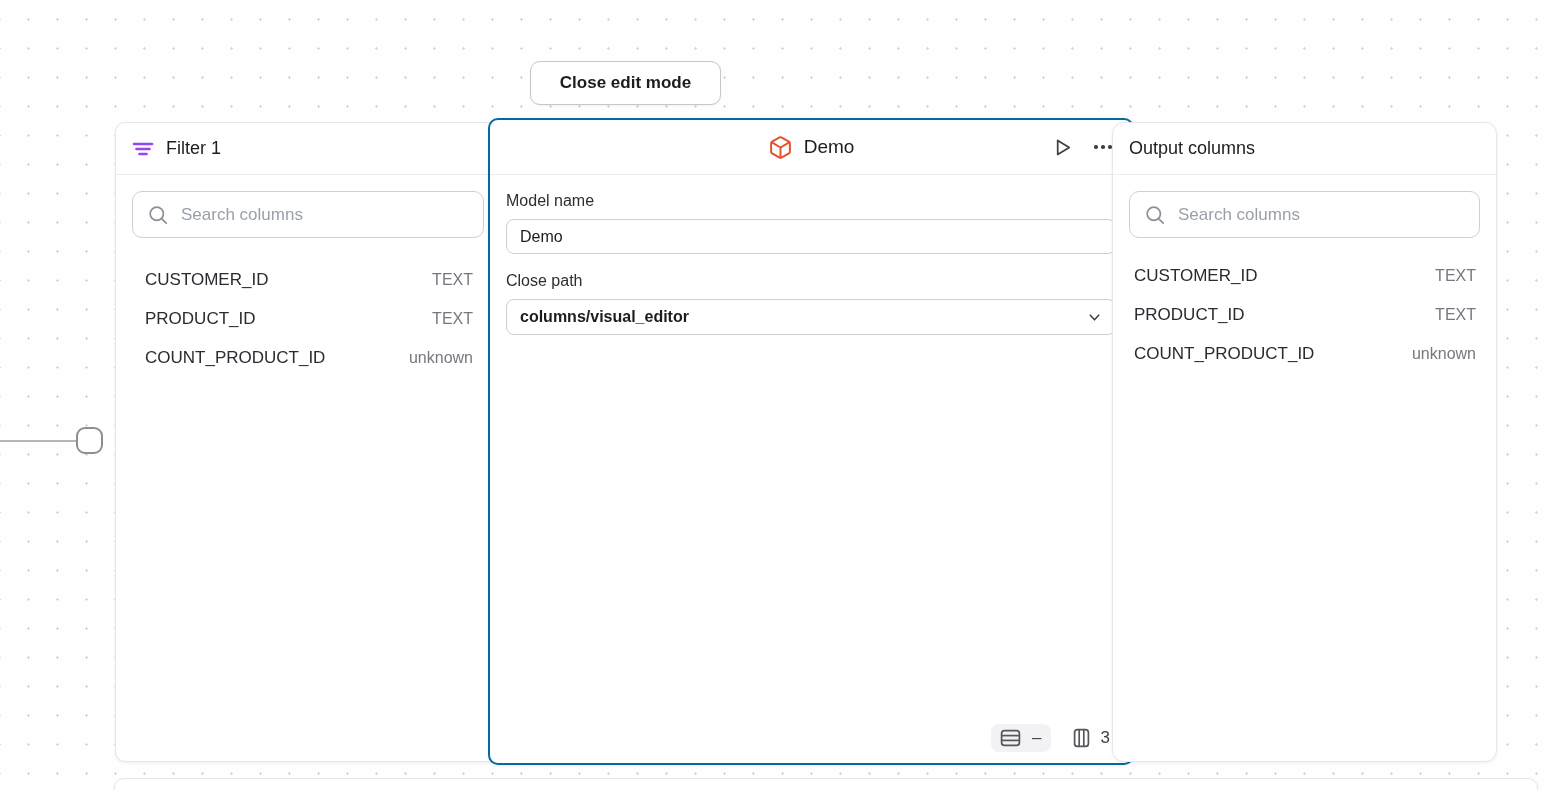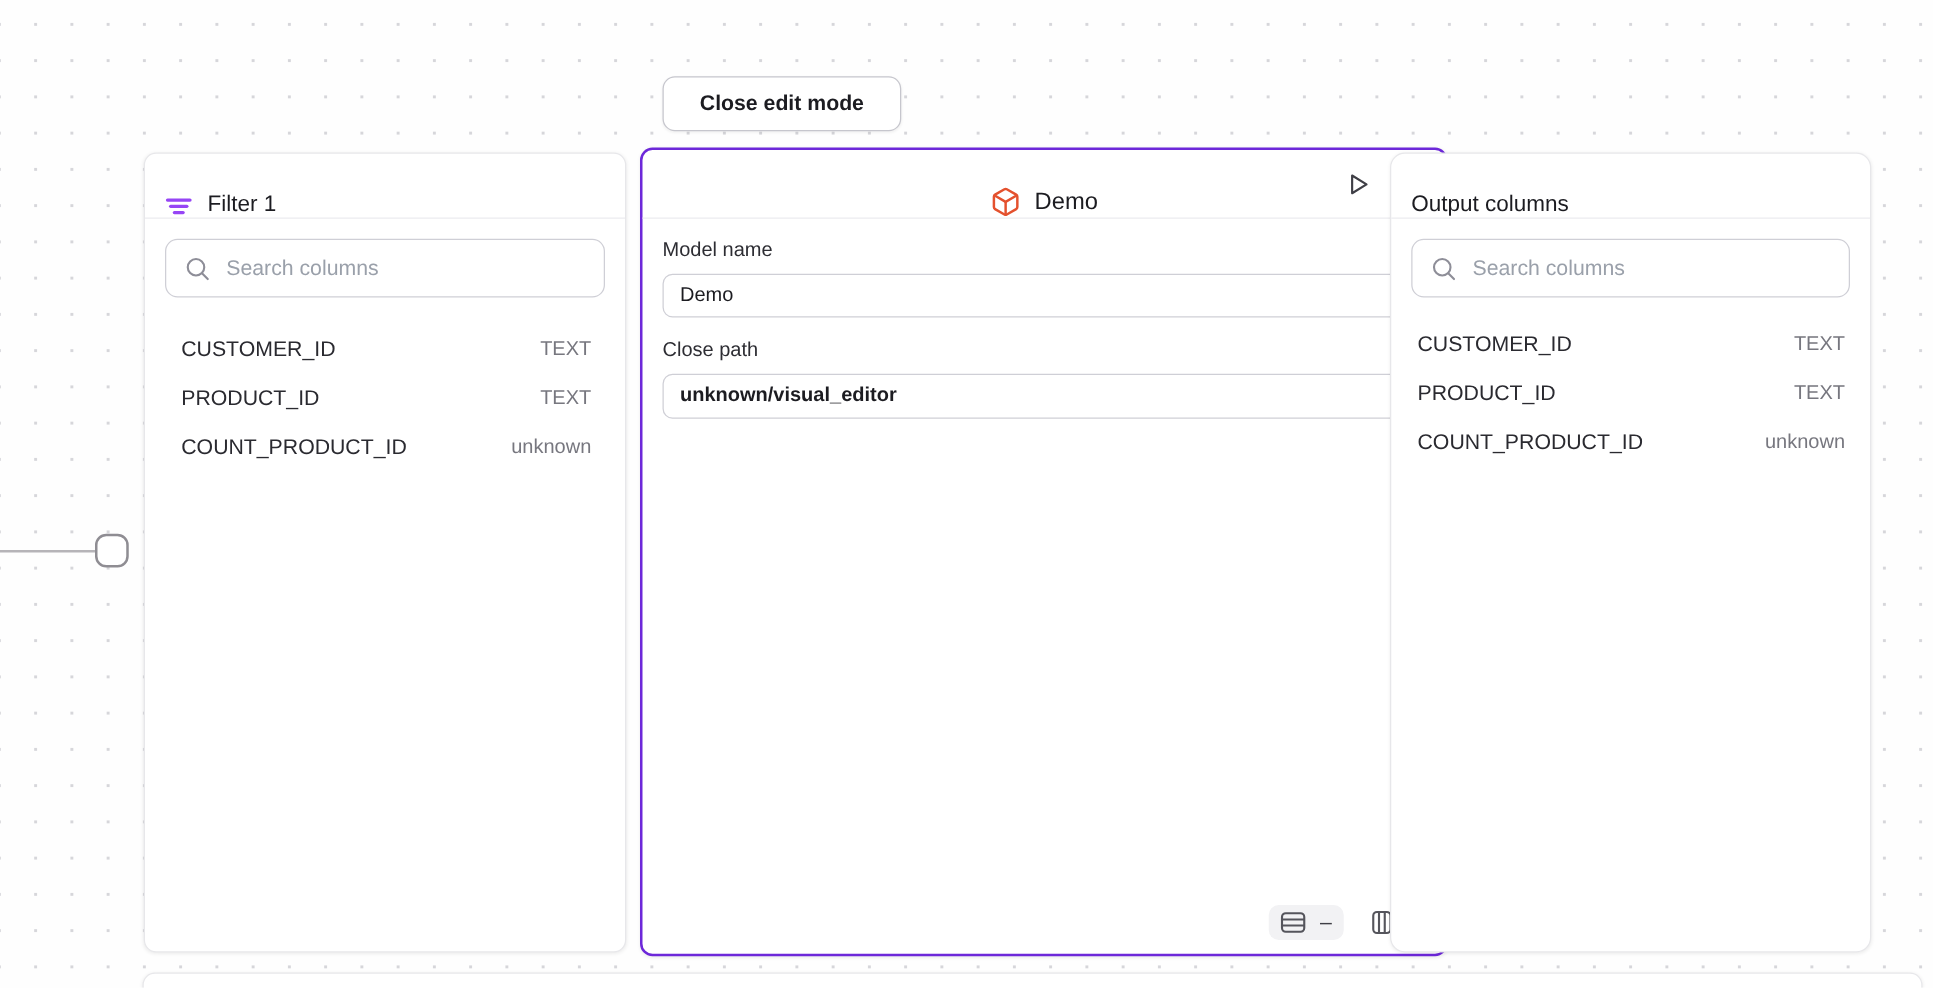--- a/index.html
+++ b/index.html
@@ -31,25 +31,25 @@
     background:#fff; border:2px solid #8f8d93; border-radius:9px;
   }
 
   
   .panel {
     position:absolute; background:#fff;
     border:1px solid #e7e7ea; border-radius:10px;
     box-shadow:0 1px 3px rgba(0,0,0,.07);
   }
   #filter-panel { left:115px; top:122px; width:386px; height:640px; }
-  #model-panel  { left:512px; top:118px; width:646px; height:647px; border:2px solid #6d28d9; }
+  #model-panel  { left:488px; top:118px; width:646px; height:647px; border:2px solid #0369a1; }
   #output-panel { left:1112px; top:122px; width:385px; height:640px;border-radius:12px; }
 
   .panel-header {
-    height:52px; display:flex; align-items:flex-end; gap:12px;
+    height:52px; display:flex; align-items:center; gap:12px;
     padding:0 16px; border-bottom:1px solid #ececf0;
     font-size:18px; color:#1c1c21; white-space:nowrap;
   }
 
   
   .search-box {
     margin:16px; height:47px; border:1px solid #cfcfd6; border-radius:10px;
     display:flex; align-items:center; gap:11px; padding:0 15px; background:#fff;
   }
   .search-box input {
@@ -186,21 +186,21 @@
       </button>
     </div>
   </div>
 
   <div class="model-body">
     <div class="field-label">Model name</div>
     <input class="text-input" type="text" value="Demo" style="">
     <div class="field-gap"></div>
     <div class="field-label">Close path</div>
     <div class="select-box">
-      <span>unknown/visual_editor</span>
+      <span>columns/visual_editor</span>
       <span style="display:flex;">
         <svg width="15" height="15" viewBox="0 0 16 16" fill="none">
           <polyline points="3.5,5.5 8,10.5 12.5,5.5" stroke="#3f3f46" stroke-width="1.6" stroke-linecap="round" stroke-linejoin="round"></polyline>
         </svg>
       </span>
     </div>
   </div>
 
   <div class="model-footer">
     <div class="stat-chip active">

